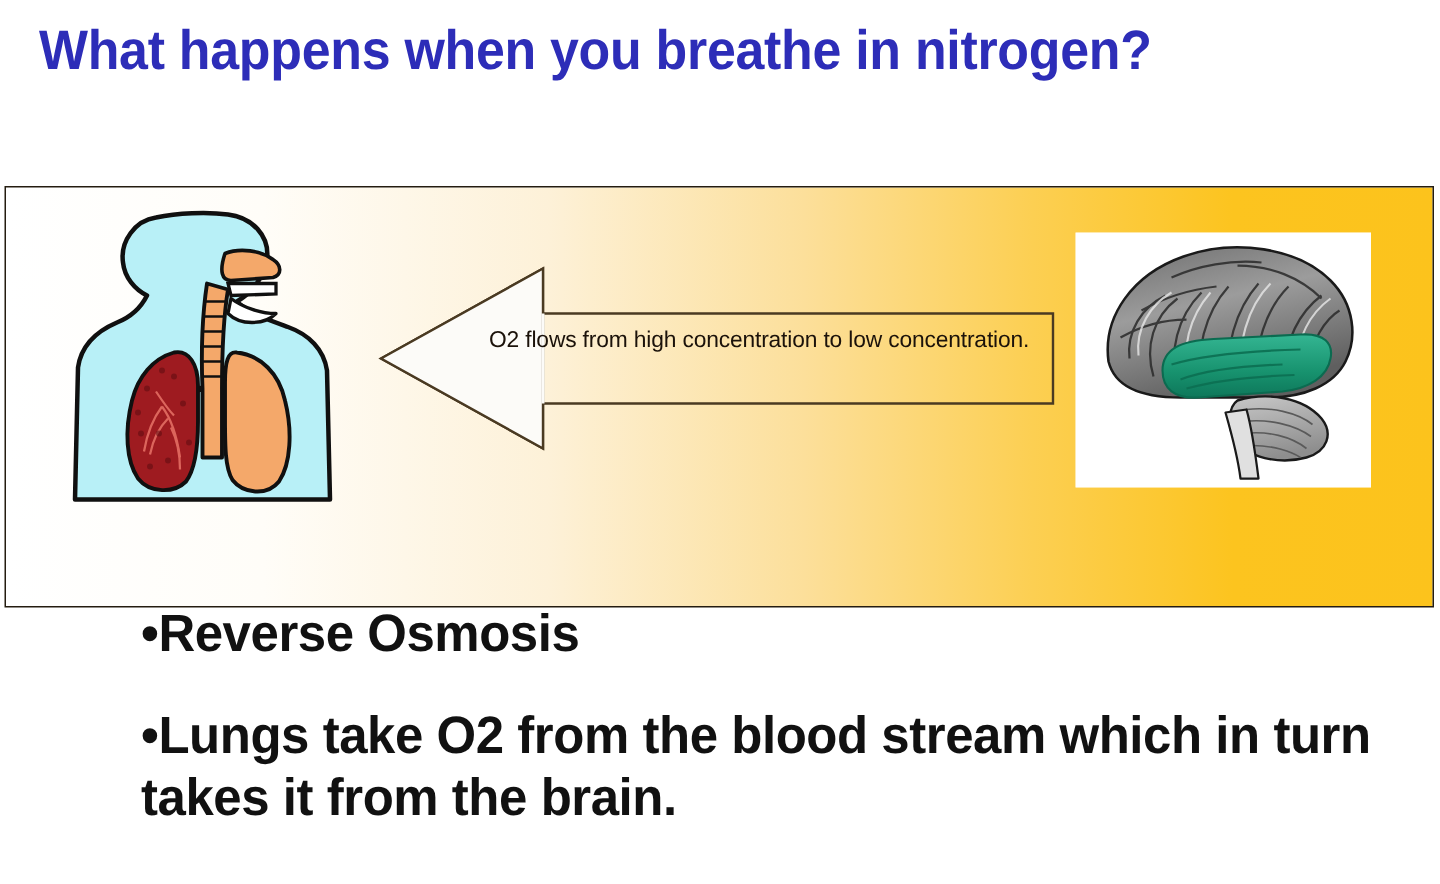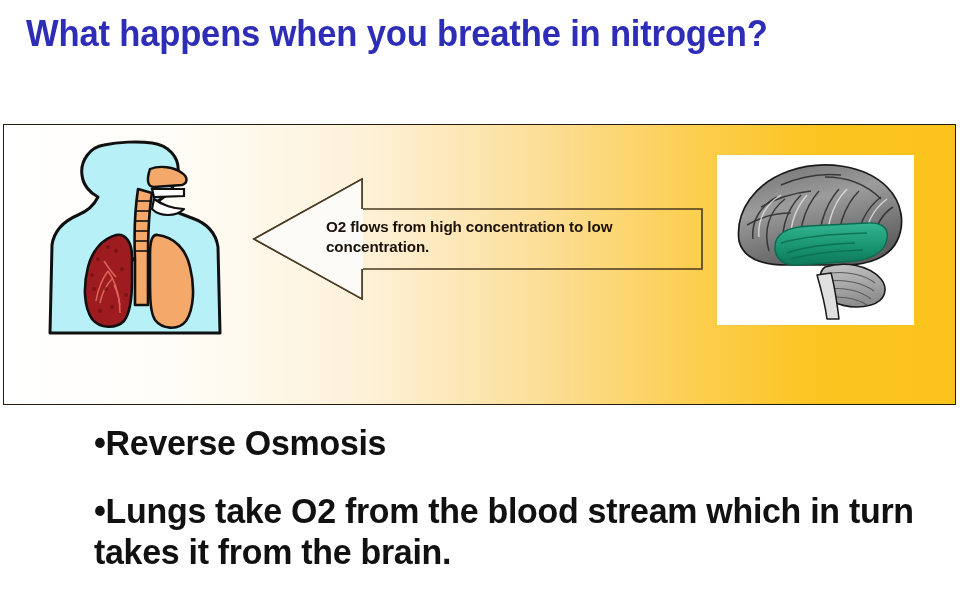--- a/index.html
+++ b/index.html
@@ -77,21 +77,21 @@
     left: 0; top: 0;
     width: 456px; height: 142px;
     display: block;
   }
   .arrow-text {
     position: absolute;
     left: 76px;
     top: 48px;
     width: 362px;
     font-family: "Liberation Sans", sans-serif;
-    font-weight: bold;
+    font-weight: normal;
     font-size: 15.2px;
     line-height: 20px;
     color: #1b120a;
     letter-spacing: -0.1px;
   }
 
   
   .brain-card {
     position: absolute;
     left: 713px;
@@ -100,21 +100,21 @@
     height: 170px;
     background: #ffffff;
     overflow: hidden;
   }
   .brain-card svg { display: block; width: 100%; height: 100%; }
 
   
   .bullets {
     position: absolute;
     left: 94px;
-    top: 422px;
+    top: 402px;
     width: 856px;
   }
   .bullet-line {
     color: #111111;
     font-family: "Liberation Sans", sans-serif;
     font-weight: bold;
     font-size: 35px;
     line-height: 41px;
     letter-spacing: -0.3px;
     transform: scaleX(0.97);

